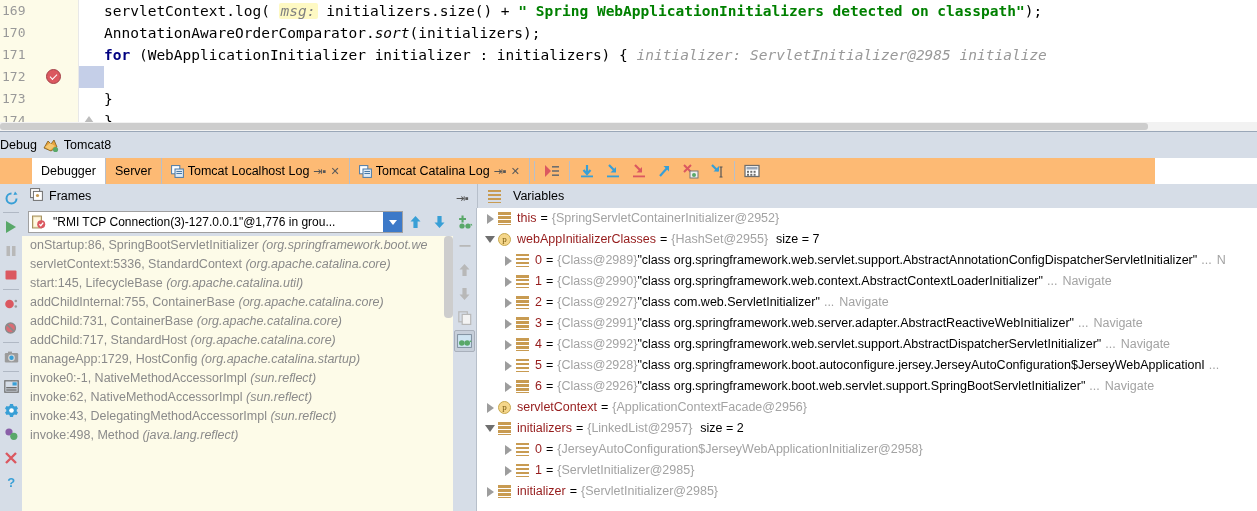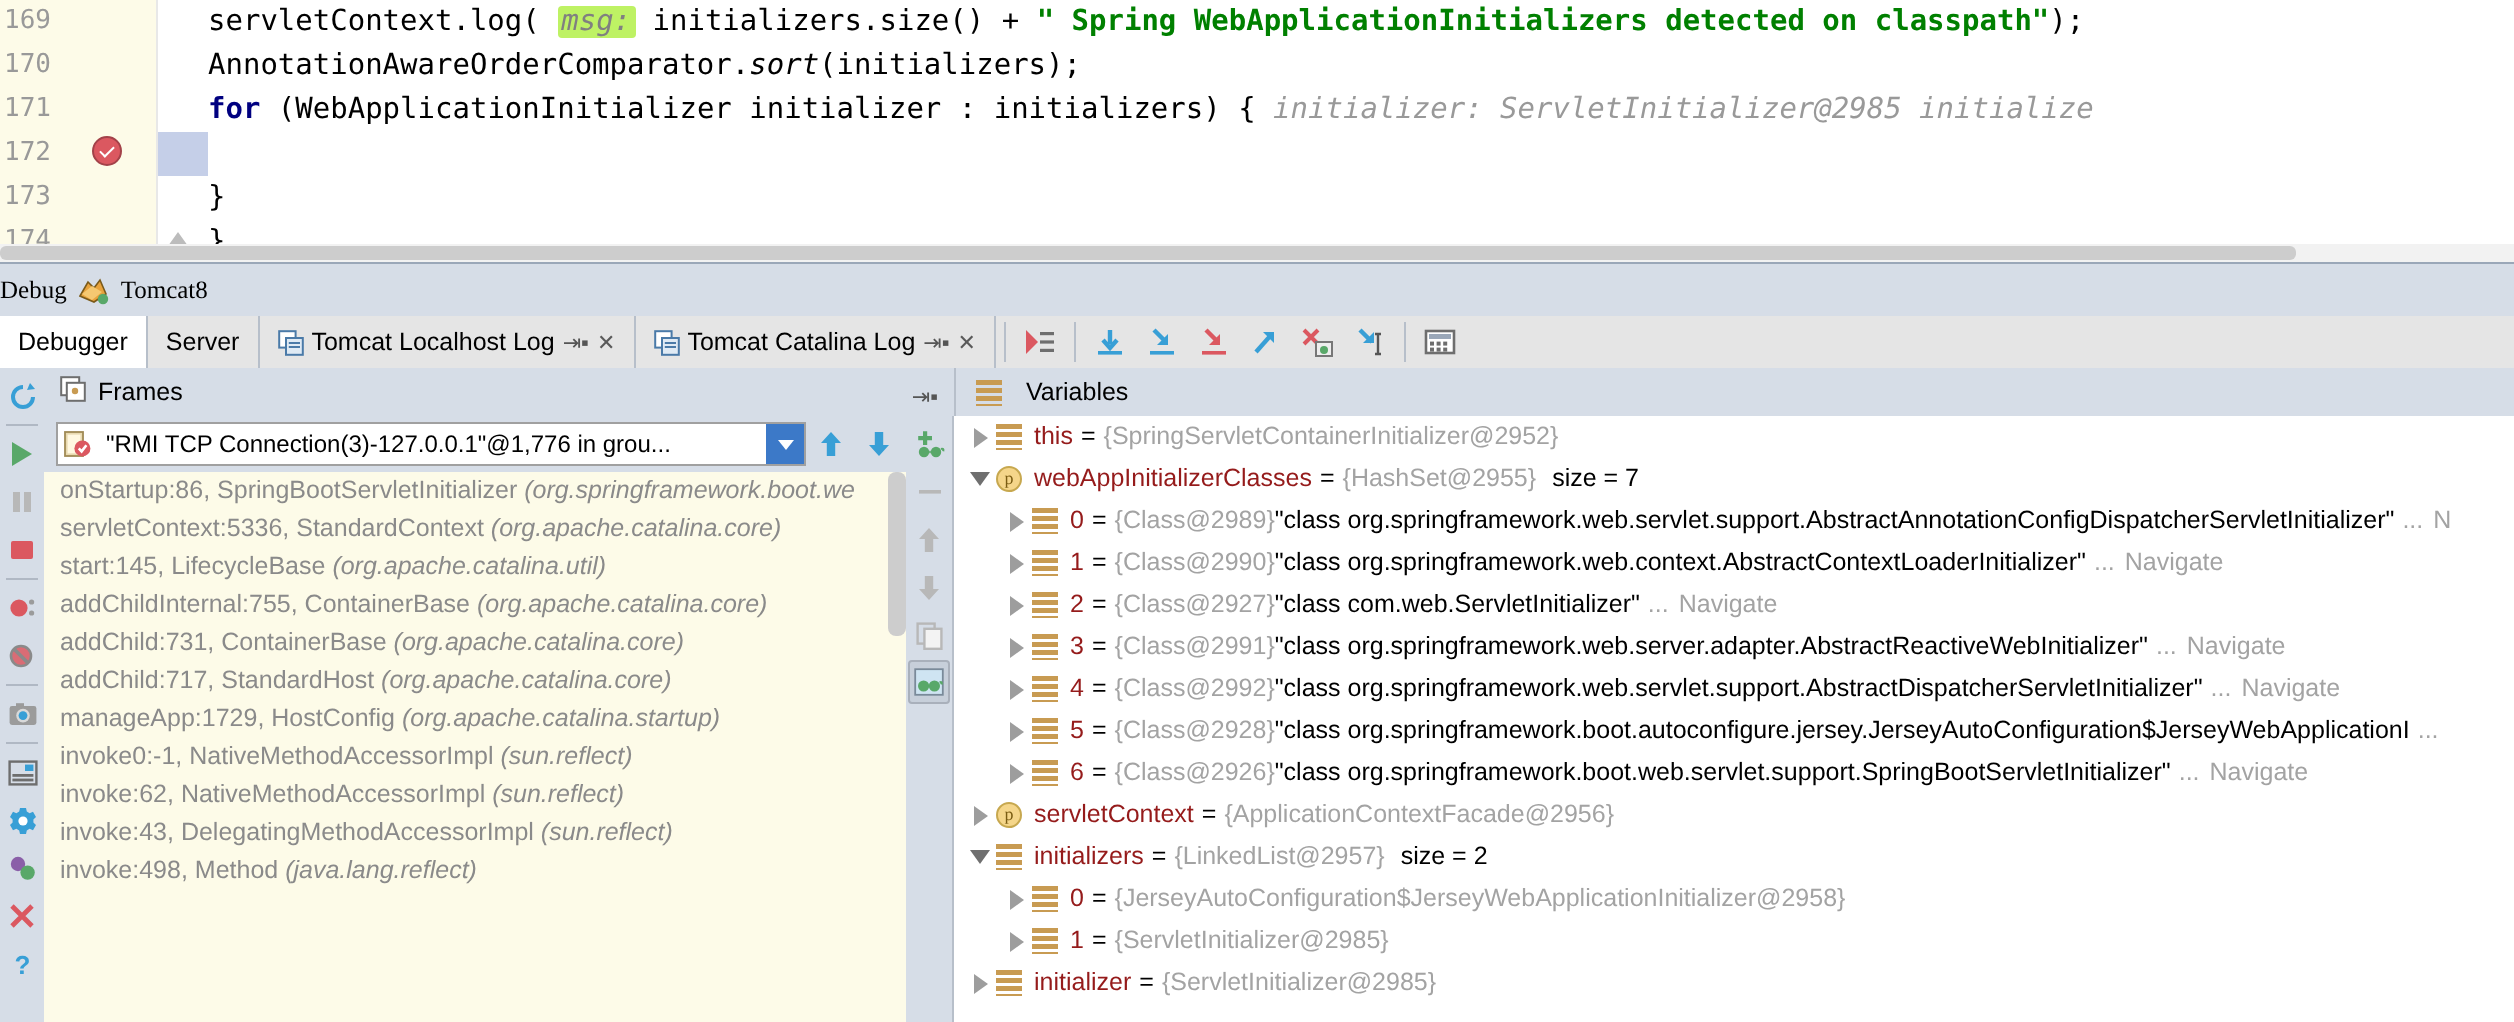--- a/index.html
+++ b/index.html
@@ -67,21 +67,21 @@
   .ed-code {
     position: absolute; left: 104px; top: 0; height: 22px;
     padding-left: 0;
     color: #000000;
   }
   .kw { color: #000080; font-weight: bold; }
   .str { color: #008000; font-weight: bold; }
   .mi { color: #000000; font-style: italic; }
   .hint { color: #999999; font-style: italic; }
   .pill {
-    background: #bef264; color: #808080; font-style: italic;
+    background: #fef9c3; color: #808080; font-style: italic;
     padding: 0 2px; border-radius: 2px;
   }
   .ed-hscroll {
     position: absolute; left: 0; bottom: 0; width: 1257px; height: 9px;
     background: #f2f2f2;
   }
   .ed-hscroll i {
     position:absolute; left: 0; top: 1px; width: 1148px; height: 7px;
     background: #cdcdcd; border-radius: 3px; display:block;
   }
@@ -93,33 +93,32 @@
   }
 
   
   #dbg-header {
     position: absolute; left: 0; top: 131px; width: 1257px; height: 27px;
     background: #d6dde7;
     border-top: 1px solid #9aa7b8;
     display: flex; align-items: center;
     font-size: 12.5px; color: #000;
     padding-left: 0;
-    font-family: Liberation Serif, serif;
   }
   #dbg-header .lbl { margin-left: 0px; }
   #dbg-header .cat-ic {
     display: inline-block; width: 17px; height: 15px; margin: 0 5px 0 5px;
     position: relative;
   }
 
   
   #tabbar {
-    position: absolute; left: 0; top: 158px; width: 1257px; height: 26px;
-    background: #e5e5e5;
-    display: flex; align-items: stretch;
+    position: absolute; left: 0; top: 158px; width: 1155px; height: 26px;
+    background: #fdba74;
+    display: flex; align-items: stretch; padding-left: 32px;
   }
   .tab {
     display:flex; align-items:center; gap:4px;
     padding: 0 9px;
     font-size: 12.5px; color: #000;
     border-right: 1px solid #b7bfca;
     cursor: default; white-space: nowrap;
   }
   .tab.active { background: #ffffff; }
   .tab .tic {

